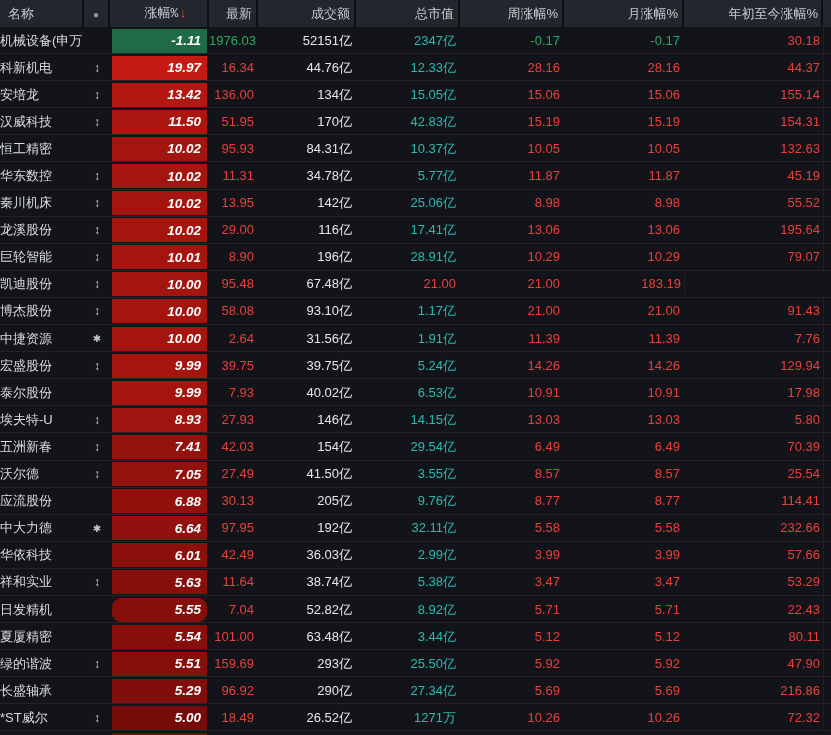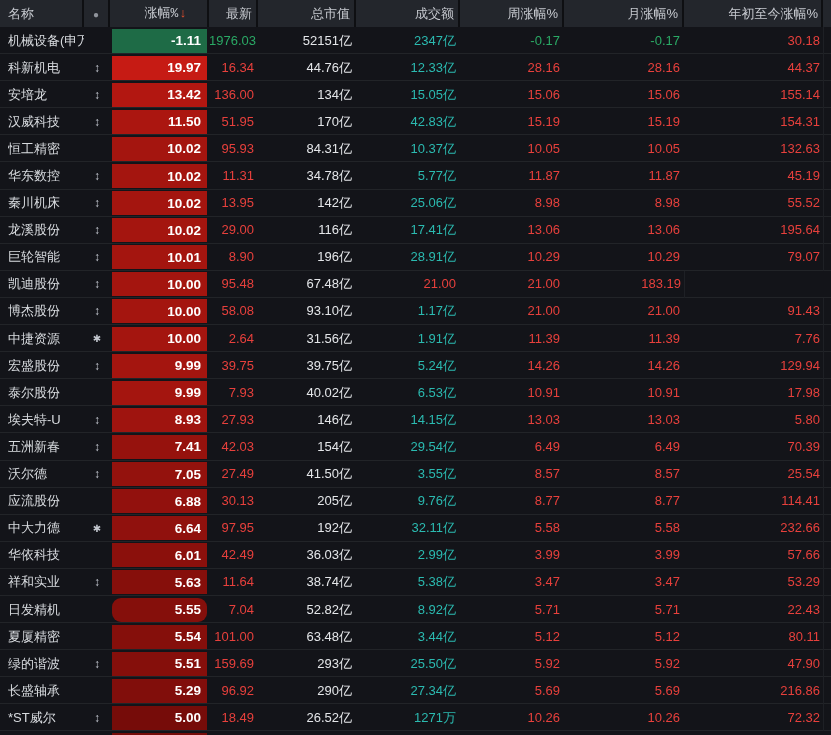--- a/index.html
+++ b/index.html
@@ -29,51 +29,51 @@
   .circle-glyph { color:#90949c; font-size:10px; }
   .sort-arrow { color:#e7502d; font-weight:bold; margin-left:1px; }
   
   .row {
     height:27.1px; align-items:center;
     box-shadow:inset 0 -1px 0 #222428;
     background:#131419;
   }
   .cell { white-space:nowrap; line-height:26px; }
   .c-name {
-    padding-left:8px; color:#d8dbdf; overflow:hidden;
+    color:#d8dbdf; overflow:hidden;
     display:flex; align-items:flex-start;
   }
   .c-name .nm { flex:0 1 auto; overflow:hidden; white-space:nowrap; }
   .c-icon { text-align:center; color:#c3c7cf; font-size:12px; font-weight:bold; }
   .c-icon .star { font-size:10px; font-weight:normal; }
   .c-num { text-align:right; padding-right:4px; }
   .c-ytd { padding-right:3px; }
   .up    { color:#e7403c; }
   .down  { color:#2aa965; }
   .white { color:#e4e6e9; }
   .cyan  { color:#2bbab0; }
   .bar-cell { height:100%; display:flex; align-items:center; }
   .bar {
     height:24px; width:95px; margin:0 2px;
     display:flex; align-items:center; justify-content:flex-end;
-    padding-right:6px; color:#ffffff; font-weight:bold; font-size:13.5px;
+    padding-right:6px; color:#ffffff; font-weight:bold; font-size:13.5px;font-style:italic;
   }
   .gutter { border-left:1px solid #1e2025; height:100%; }
 </style>
 </head>
 <body>
 
 <div class="app">
   <div class="grid thead">
     <div class="th th-left">名称</div>
     <div class="th th-center"><span class="circle-glyph">●</span></div>
     <div class="th th-change"><span>涨幅%</span><span class="sort-arrow">↓</span></div>
     <div class="th th-right">最新</div>
+    <div class="th th-right">成交额</div>
     <div class="th th-right">总市值</div>
-    <div class="th th-right">成交额</div>
     <div class="th th-right">周涨幅%</div>
     <div class="th th-right">月涨幅%</div>
     <div class="th th-right th-ytd">年初至今涨幅%</div>
     <div class="th"></div>
   </div>
   <div id="tbody">
       <div class="grid row">
         <div class="cell c-name">
           <span class="nm">机械设备(申万</span>
         </div>

